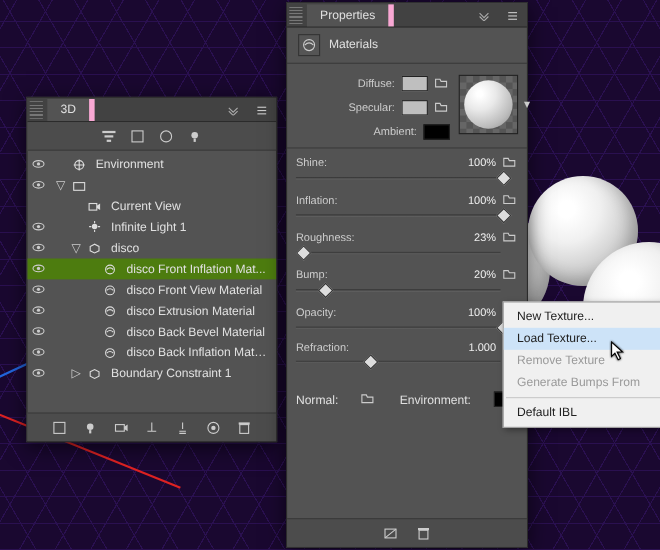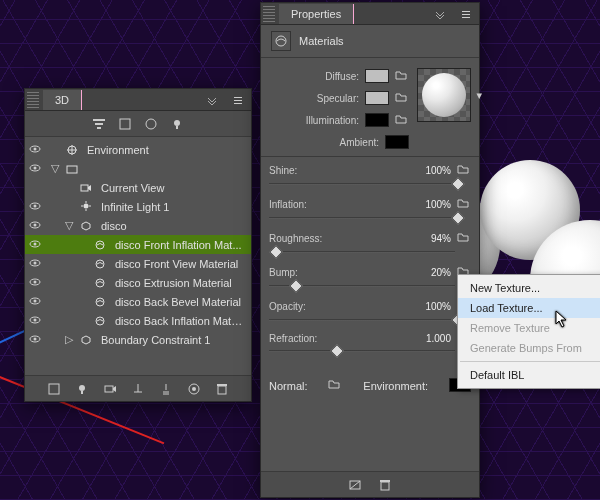--- a/index.html
+++ b/index.html
@@ -17,21 +17,21 @@
 .b2 { width: 100px; height:100px; left: 100px; top: 10px; }
 .b3 { width: 120px; height:120px; left: 150px; top: 70px; }
 
 .axis { position: absolute; left: -40px; top: 360px; width: 200px; height: 160px; }
 .axis .r { position: absolute; width: 220px; height: 2px; background: #d22; transform-origin: left; transform: rotate(22deg); }
 .axis .b { position: absolute; width: 140px; height: 2px; background: #26d; transform-origin: left; transform: rotate(-25deg); top: 0; }
 
 
 .panel { position: absolute; background: #535353; border: 1px solid #2b2b2b; box-shadow: 0 4px 18px rgba(0,0,0,.6); }
 .panel-header { display: flex; align-items: center; height: 22px; background: #424242; border-bottom: 1px solid #2b2b2b; }
-.panel-header .title { padding: 4px 12px; background: #535353; border-right: 1px solid #f9a8d4; font-size: 11px; }
+.panel-header .title { padding: 4px 12px; background: #535353; border-right: 5px solid #f9a8d4; font-size: 11px; }
 .panel-header .spacer { flex: 1; }
 .hdr-icon { width: 18px; height: 18px; display: flex; align-items: center; justify-content: center; margin: 0 4px; color: #ccc; }
 .flyout-grip { width: 12px; height: 16px; background: repeating-linear-gradient(#777 0 1px, transparent 1px 3px); margin: 0 4px 0 2px; }
 
 
 #panel-3d { left: 24px; top: 88px; width: 228px; height: 314px; }
 .toolbar-row { display: flex; align-items: center; justify-content: center; gap: 10px; height: 26px; border-bottom: 1px solid #3a3a3a; background: #4c4c4c; }
 .tool-icon { width: 16px; height: 16px; color: #ccc; display:flex; align-items:center; justify-content:center; }
 .tree { padding: 3px 0; }
 .tree-row { display: flex; align-items: center; height: 19px; padding: 0 4px; gap: 4px; }
@@ -409,29 +409,20 @@
       <div class="color-row">
         <span class="lbl">Specular:</span>
         <div class="swatch"></div>
         <div class="folder-ic">
             <svg width="12" height="12">
               <path d="M1 3 L5 3 L6 5 L11 5 L11 10 L1 10 Z" fill="none" stroke="#ccc"></path>
             </svg>
           </div>
       </div>
       <div class="color-row">
-        <span class="lbl">Illumination:</span>
-        <div class="swatch dark"></div>
-        <div class="folder-ic">
-            <svg width="12" height="12">
-              <path d="M1 3 L5 3 L6 5 L11 5 L11 10 L1 10 Z" fill="none" stroke="#ccc"></path>
-            </svg>
-          </div>
-      </div>
-      <div class="color-row">
         <span class="lbl">Ambient:</span>
         <div class="swatch dark"></div>
       </div>
     </div>
     <div class="preview">
       <div class="sph"></div>
       <div class="chev">▾</div>
     </div>
   </div>
 
@@ -462,21 +453,21 @@
           </span>
         </div>
         <div class="slider">
           <div class="track"></div>
           <div class="thumb" style="left:calc(100% - 18px)"></div>
         </div>
       </div>
       <div class="prop">
         <div class="prop-top">
           <span class="plbl">Roughness:</span>
-          <span class="pval">94%</span>
+          <span class="pval">23%</span>
           <span class="folder-ic">
             <svg width="12" height="12">
               <path d="M1 3 L5 3 L6 5 L11 5 L11 10 L1 10 Z" fill="none" stroke="#ccc"></path>
             </svg>
           </span>
         </div>
         <div class="slider">
           <div class="track"></div>
           <div class="thumb" style="left:calc(10% - 18px)"></div>
         </div>

